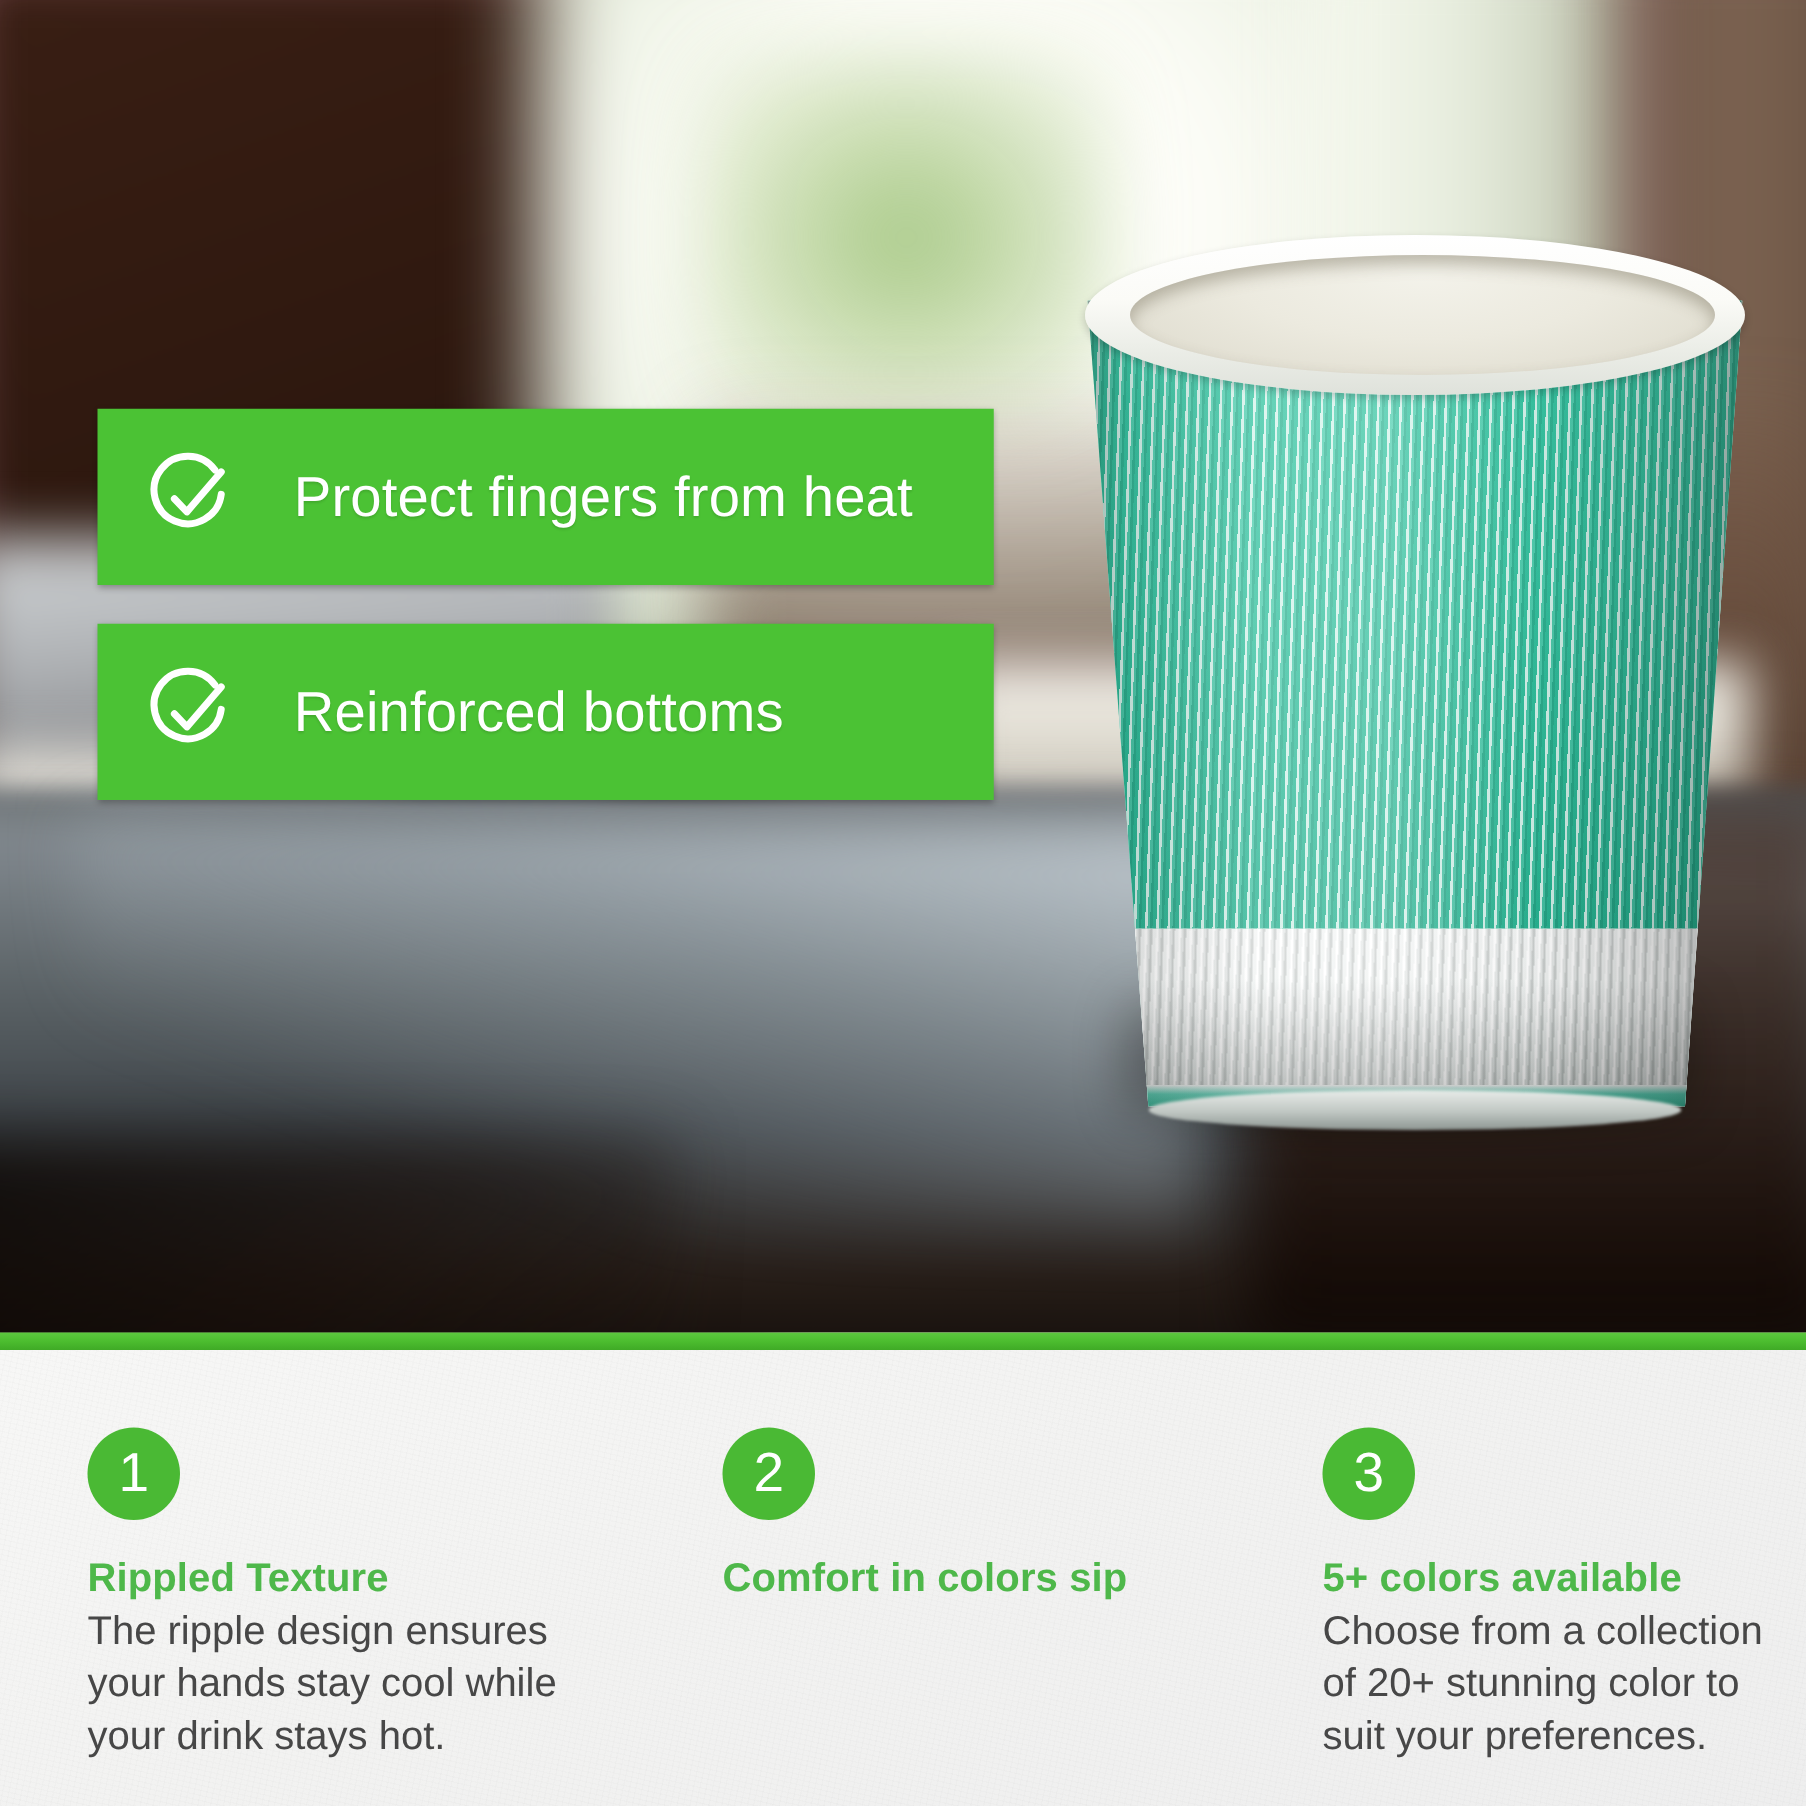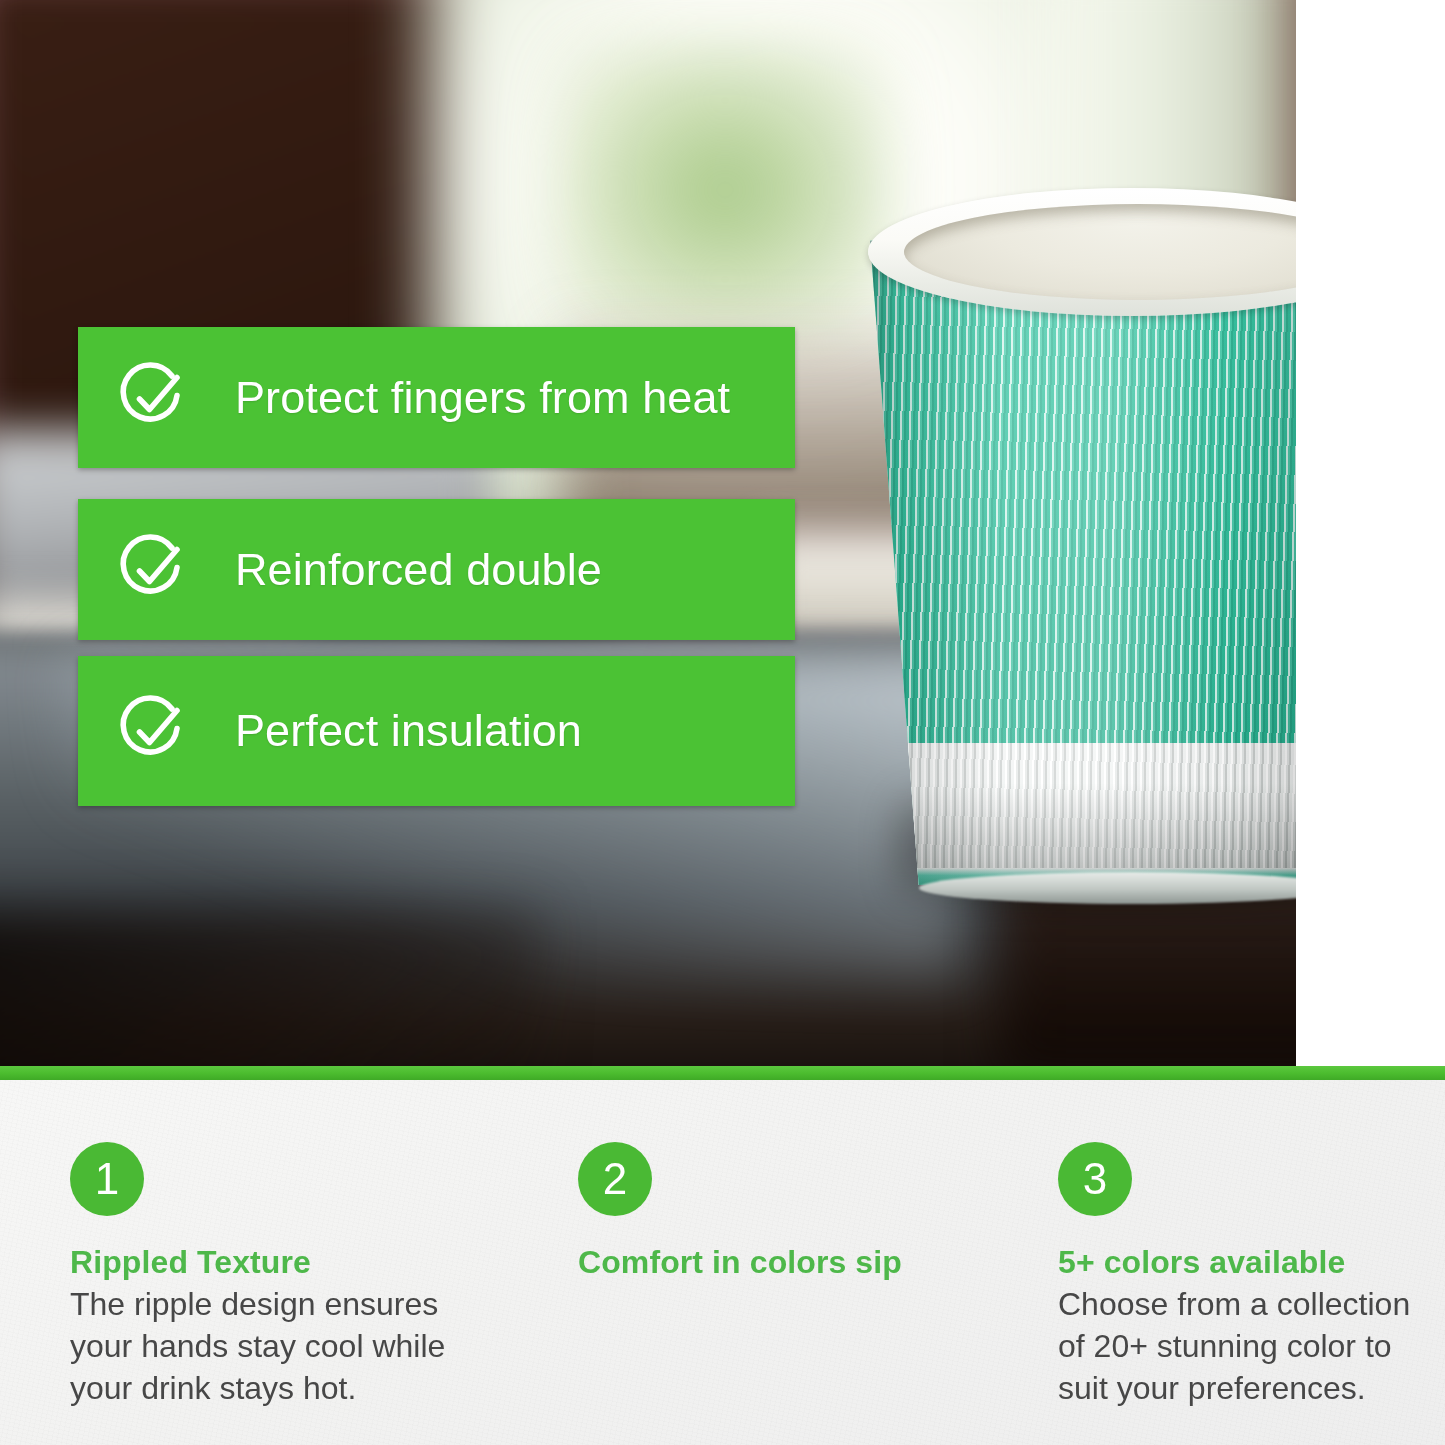--- a/index.html
+++ b/index.html
@@ -6,21 +6,21 @@
   * { margin:0; padding:0; box-sizing:border-box; }
   html,body { width:1445px; height:1445px; overflow:hidden; }
   body {
     font-family:"Liberation Sans", sans-serif;
     background:#ffffff;
   }
   #stage { position:relative; width:1445px; height:1445px; overflow:hidden; }
 
   
   #photo {
-    position:absolute; left:0; top:0; width:1296px; height:1066px;
+    position:absolute; left:0; top:0; width:1445px; height:1066px;
     overflow:hidden; background:#f9a8d4;padding-left:48px;
   }
   
   .bgl { position:absolute; }
   #bg-wall-left {
     left:-40px; top:-40px; width:660px; height:1150px;
     background:linear-gradient(160deg,#3a1f14 0%,#2e180f 35%,#1c0d07 70%,#120805 100%);
     filter:blur(26px);
   }
   #bg-window {
@@ -259,32 +259,23 @@
       <span class="banner-label">Protect fingers from heat</span>
     </div>
 
     <div class="banner" id="banner-1">
       <span class="banner-icon">
         <svg viewBox="0 0 74 74" aria-hidden="true">
           <path d="M56 15 A27 27 0 1 0 61 34.5" fill="none" stroke="#ffffff" stroke-width="5.6" stroke-linecap="round"></path>
           <path d="M23.5 38 L33.5 48.5 L61 16.5" fill="none" stroke="#ffffff" stroke-width="5.6" stroke-linecap="round" stroke-linejoin="round"></path>
         </svg>
       </span>
-      <span class="banner-label">Reinforced double</span>
-    </div>
-
-    <div class="banner" id="banner-2">
-      <span class="banner-icon">
-        <svg viewBox="0 0 74 74" aria-hidden="true">
-          <path d="M56 15 A27 27 0 1 0 61 34.5" fill="none" stroke="#ffffff" stroke-width="5.6" stroke-linecap="round"></path>
-          <path d="M23.5 38 L33.5 48.5 L61 16.5" fill="none" stroke="#ffffff" stroke-width="5.6" stroke-linecap="round" stroke-linejoin="round"></path>
-        </svg>
-      </span>
-      <span class="banner-label">Perfect insulation</span>
-    </div>
+      <span class="banner-label">Reinforced bottoms</span>
+    </div>
+
   </div>
 
   <div id="divider"></div>
 
   <div id="bottom">
 
     <div class="col" id="col-0">
       <div class="num-circle">
         <span>1</span>
       </div>

